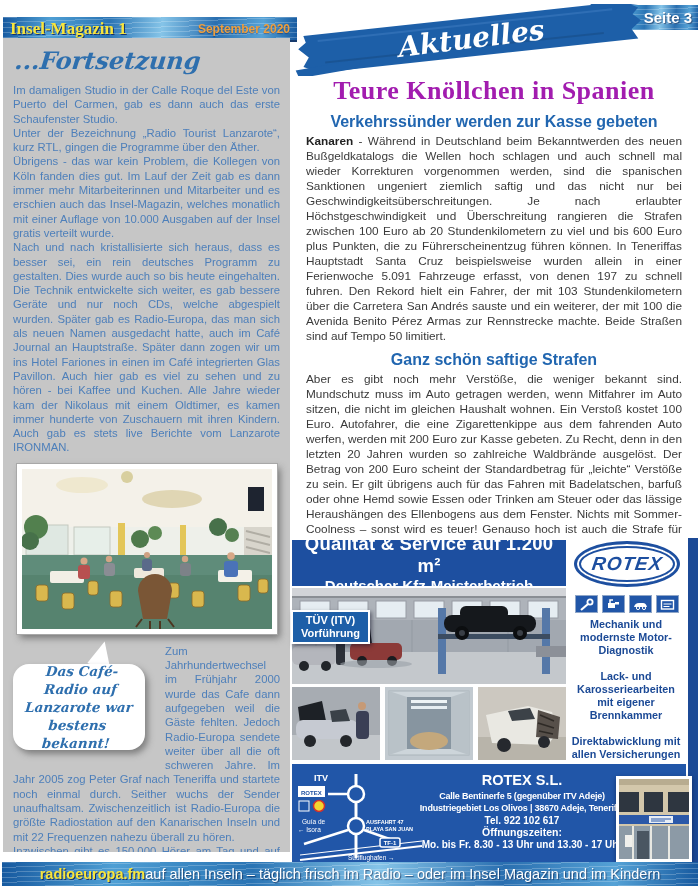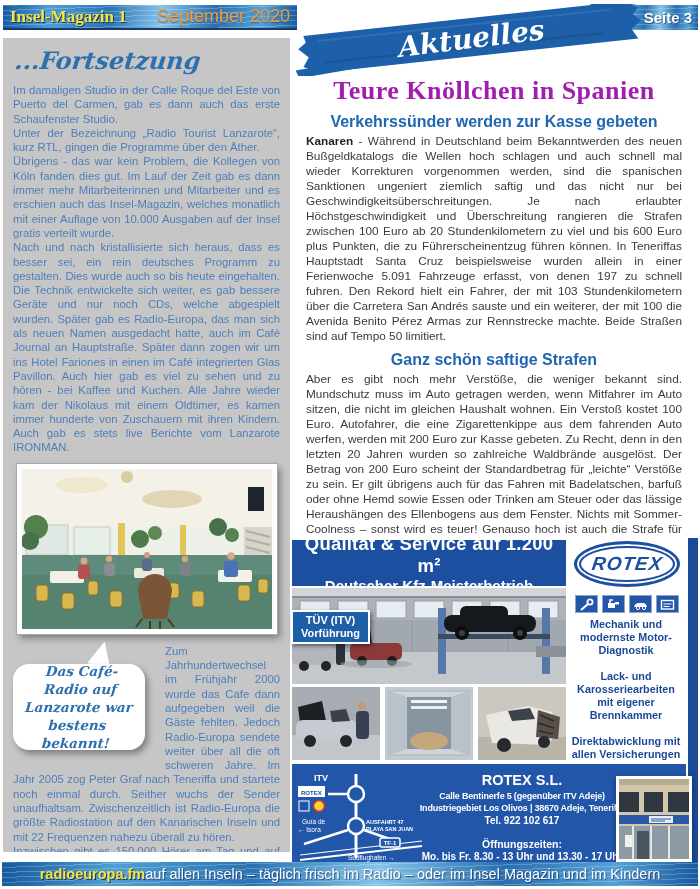--- a/index.html
+++ b/index.html
@@ -2,26 +2,26 @@
 <html lang="de"><head>
 <meta charset="utf-8">
 <style>
   html,body{margin:0;padding:0;background:#fff;}
   .page{position:relative;width:700px;height:889px;background:#fff;overflow:hidden;
         font-family:"Liberation Sans",sans-serif;}
   .water{background:
     repeating-linear-gradient(178deg, rgba(255,255,255,.22) 0 1px, rgba(255,255,255,0) 1px 5px),
     linear-gradient(95deg,#16599f 0%,#4f9fd4 16%,#2a74b4 36%,#85c4e8 54%,#2a6fb0 72%,#55a2d6 88%,#16599f 100%);}
   
-  .hdr-left{position:absolute;left:3px;top:5px;width:294px;height:25px;display:flex;
+  .hdr-left{position:absolute;left:3px;top:17px;width:294px;height:25px;display:flex;
     align-items:center;justify-content:space-between;padding:0 7px;box-sizing:border-box;
     border-bottom:2px solid #173a6d;}
   .hdr-mag{font-family:"Liberation Serif",serif;font-weight:bold;font-size:17px;color:#f8e53c;
     text-shadow:1px 1px 0 #17326b;}
-  .hdr-date{font-size:18px;color:#ef9f3d;font-weight:normal;text-shadow:0 1px 1px rgba(20,40,90,.5);}
+  .hdr-date{font-size:12px;color:#ef9f3d;font-weight:bold;text-shadow:0 1px 1px rgba(20,40,90,.5);}
   .hdr-page{position:absolute;right:2px;top:5px;width:82px;height:25px;display:flex;align-items:center;
     justify-content:flex-end;padding:0 6px;box-sizing:border-box;color:#fff;font-weight:bold;font-size:15px;
     text-shadow:1px 1px 1px rgba(10,30,70,.6);}
   
   .left-col{position:absolute;left:3px;top:38px;width:287px;height:814px;background:#c6c6c6;
     box-sizing:border-box;padding:6px 10px 4px 10px;overflow:hidden;}
   .fortsetzung{font-family:"DejaVu Serif",serif;font-style:italic;font-weight:bold;
     color:#2e6fae;font-size:24px;margin:2px 0 8px 2px;transform:skewX(-6deg);}
   .left-col p{margin:0;font-size:11.3px;line-height:14.3px;color:#4d7fba;text-align:justify;}
   .cafe-photo{display:block;margin:9px auto 10px auto;width:250px;height:160px;border:5px solid #fff;
@@ -66,21 +66,21 @@
     padding:2px 8px;color:#fff;font-weight:bold;font-size:11px;line-height:13px;text-align:center;
     box-shadow:2px 2px 4px rgba(20,20,40,.5);}
   .ad-photos{position:absolute;left:2px;top:149px;width:274px;height:73px;display:flex;gap:5px;}
   .ad-photos svg{flex:0 0 auto;}
   .ad-blue{position:absolute;left:2px;top:226px;width:394px;height:104px;background:#2156a8;}
   .ad-map{position:absolute;left:4px;top:230px;}
   .ad-info{position:absolute;left:126px;top:231px;width:212px;text-align:center;color:#fff;}
   .ad-info .co{font-size:14.5px;font-weight:bold;margin:3px 0 2px 0;}
   .ad-info .addr{font-size:9px;font-weight:bold;letter-spacing:-.2px;line-height:12px;}
   .ad-info .phone{font-size:10px;font-weight:bold;margin-top:1px;}
-  .ad-info .hrs-l{font-size:10.5px;font-weight:bold;margin-top:12px;}
+  .ad-info .hrs-l{font-size:10.5px;font-weight:bold;margin-top:0;}
   .ad-info .hrs-v{font-size:10px;font-weight:bold;margin-top:1px;}
   .bldg{position:absolute;left:326px;top:238px;border:3px solid #fff;box-shadow:0 2px 5px rgba(0,0,30,.4);}
   
   .footer{position:absolute;left:2px;right:2px;top:862px;height:24px;display:flex;align-items:center;
     justify-content:center;white-space:nowrap;}
   .footer .brand{color:#f8e53c;font-weight:bold;font-size:14.5px;text-shadow:1px 1px 0 #17326b;}
   .footer .tag{color:#fff;font-size:14.5px;text-shadow:1px 1px 1px rgba(10,30,70,.6);}
   .banner-text{font-family:"DejaVu Serif",serif;font-style:italic;font-weight:bold;}
 </style>
 </head>

